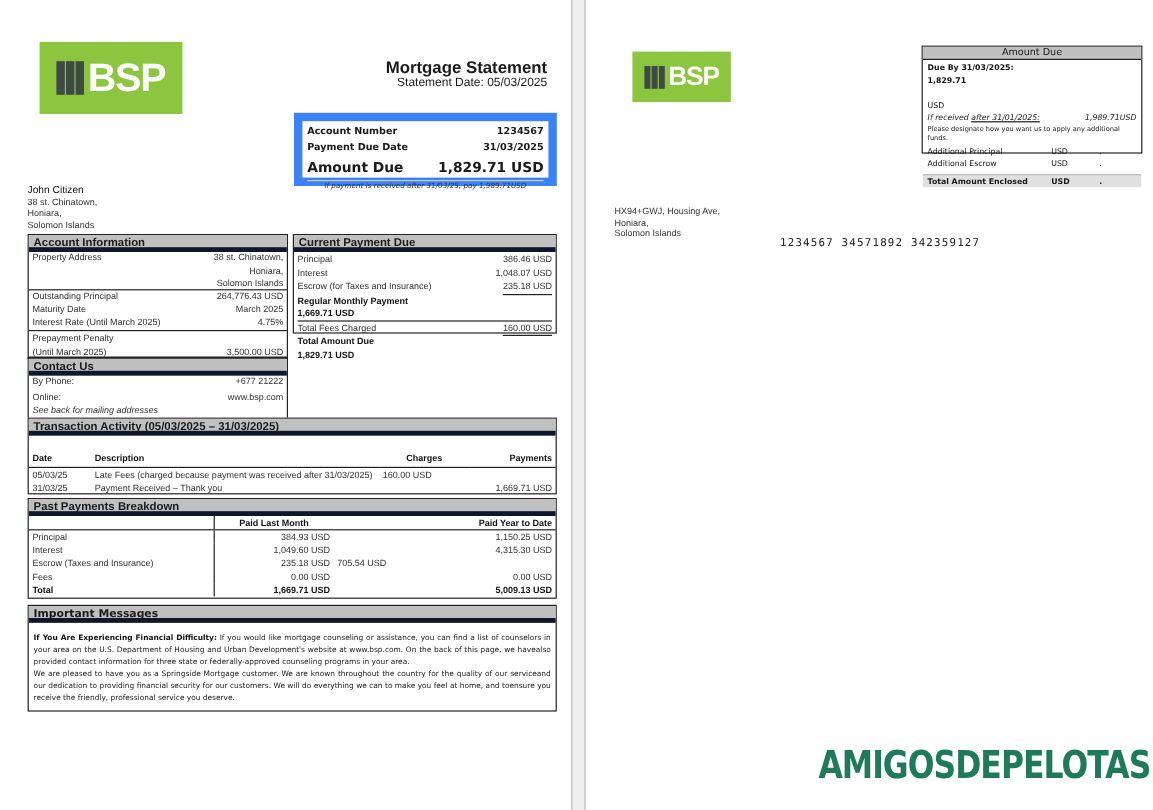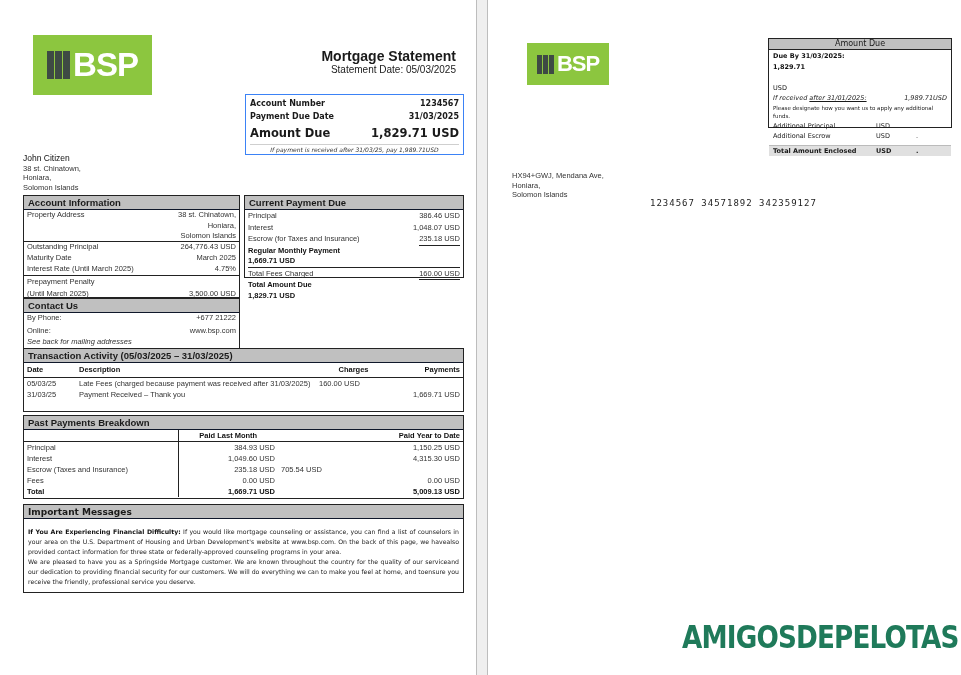--- a/index.html
+++ b/index.html
@@ -14,31 +14,31 @@
   .logo .pillars { display: flex; gap: 1px; margin-right: 3px; }
   .logo .pillar { background: #3e4a44; position: relative; }
   .logo .txt { color: #fff; font-weight: bold; font-family: "Liberation Sans", sans-serif; letter-spacing: -1px; }
 
   
   .title { font-size: 14px; font-weight: bold; text-align: right; }
   .subtitle { font-size: 10px; text-align: right; }
 
   
   .summary { position: absolute; left: 245px; top: 94px; width: 219px; height: 61px;
-             border: 1px solid #3b82f6; padding: 2px 4px; font-family: "DejaVu Sans", sans-serif; }
+             border: 7px solid #3b82f6; padding: 2px 4px; font-family: "DejaVu Sans", sans-serif; }
   .summary .row { display: flex; justify-content: space-between; font-size: 8px; font-weight: bold; height: 13px; align-items: center; }
   .summary .big { font-size: 11.5px; height: 20px; }
   .summary .note { font-size: 6px; font-style: italic; color: #333; text-align: center; margin-top: 1px; border-top: 1px solid #cfcfcf; padding-top: 1px; }
 
   .addr { font-size: 7.5px; line-height: 9.5px; color: #333; }
   .addr .name { font-size: 8.5px; color: #111; }
 
   
   .box { position: absolute; border: 1px solid #222; font-size: 7.5px; }
-  .hdr { background: #c0c0c0; font-weight: bold; font-size: 9.5px; padding: 1px 4px; border-bottom: 1px solid #0f172a; height: 14px; line-height: 12px; }
+  .hdr { background: #c0c0c0; font-weight: bold; font-size: 9.5px; padding: 1px 4px; border-bottom: 4px solid #0f172a; height: 14px; line-height: 12px; }
   .r { display: flex; justify-content: space-between; padding: 0 3px; line-height: 10.5px; color: #333; }
   .r .v { text-align: right; }
   .sep { border-top: 1px solid #222; }
   .b { font-weight: bold; color: #111; flex-direction: column; }
   .ul { border-bottom: 1px solid #222; }
 
   table { border-collapse: collapse; width: 100%; font-size: 7.5px; color: #333; }
   td, th { padding: 0 3px; line-height: 11px; }
   th { font-weight: bold; color: #111; }
 
@@ -169,21 +169,21 @@
       <span>Online:</span>
       <span>www.bsp.com</span>
     </div>
   <div class="r" style="font-style:italic;">
       <span>See back for mailing addresses</span>
     </div>
 </div>
 
 <div class="box" style="left:23px;top:348px;width:441px;height:64px;">
   <div class="hdr">Transaction Activity (05/03/2025 – 31/03/2025)</div>
-  <table style="margin-top:0;">
+  <table style="margin-top:12px;">
     <tbody>
         <tr style="border-bottom:1px solid #222;">
       <th style="text-align:left;width:52px;height:14px;">Date</th>
       <th style="text-align:left;">Description</th>
       <th style="text-align:center;width:75px;">Charges</th>
       <th style="text-align:right;width:72px;">Payments</th>
     </tr>
     <tr>
       <td>05/03/25</td>
       <td>Late Fees (charged because payment was received after 31/03/2025)</td>
@@ -279,21 +279,21 @@
     <span class="c3">.</span>
   </div>
   <div class="cr total">
     <span class="c1">Total Amount Enclosed</span>
     <span class="c2">USD</span>
     <span class="c3">.</span>
   </div>
 </div>
 
 <div class="abs addr" style="left:512px;top:171px;">
-  <div>HX94+GWJ, Mendana Ave,</div>
+  <div>HX94+GWJ, Housing Ave,</div>
   <div>Honiara,</div>
   <div>Solomon Islands</div>
 </div>
 
 <div class="abs micr" style="left:650px;top:198px;">1234567 34571892 342359127</div>
 
 <div class="abs watermark" style="left:682px;top:618px;">
   <span style="color:#1f7a5a;">AMIGOSDEPELOTAS</span><span style="color:#222;">.COM</span>
 </div>
 

